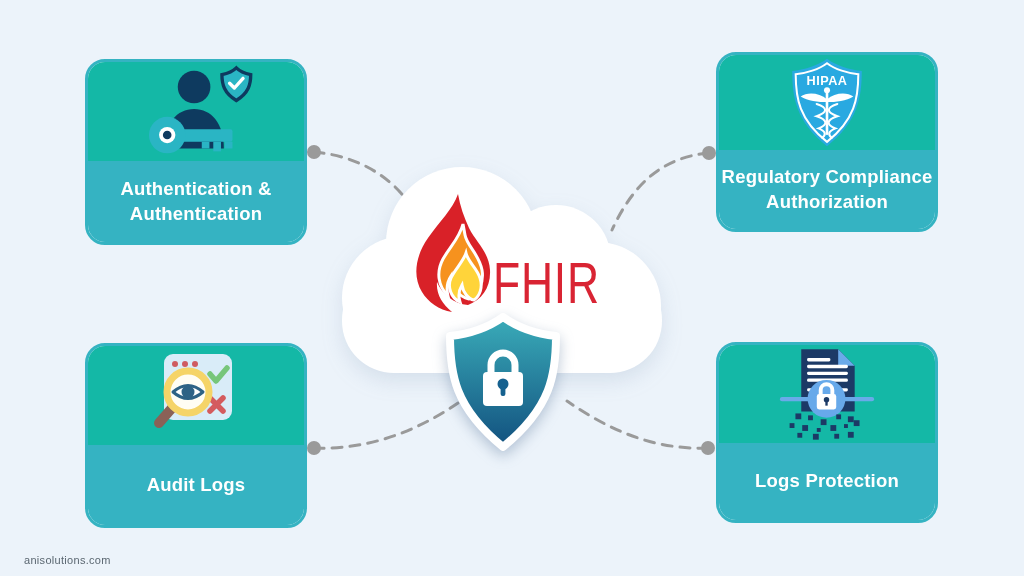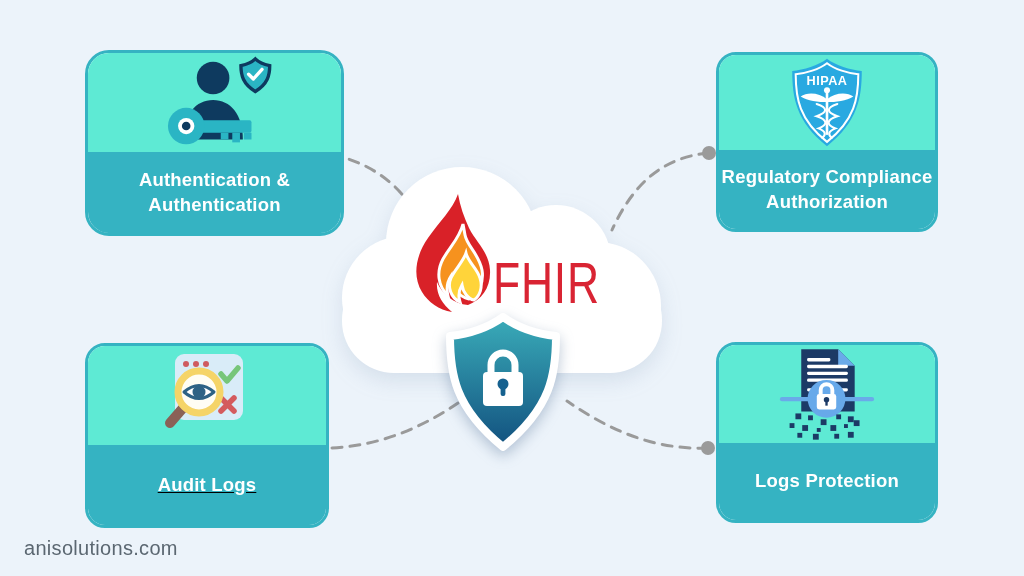--- a/index.html
+++ b/index.html
@@ -13,50 +13,50 @@
   .card{
     position:absolute;
     border:3px solid #35b3c2;
     border-radius:20px;
     background:#ffffff;
     overflow:hidden;
     display:flex;flex-direction:column;
     box-sizing:border-box;
     z-index:3;
   }
-  .card-top{flex:1;display:flex;align-items:center;justify-content:center;background:#5eead4;}
+  .card-top{flex:1;display:flex;align-items:center;justify-content:center;background:#14b8a6;}
   .card-bottom{
     background:#35b3c2;color:#ffffff;
     display:flex;flex-direction:column;align-items:center;justify-content:center;
     text-align:center;font-weight:bold;font-size:18.5px;line-height:1.3;
     letter-spacing:0.2px;
   }
-  .card-tl{left:85px;top:50px;width:259px;height:186px;border-radius:24px;}
+  .card-tl{left:85px;top:59px;width:222px;height:186px;}
   .card-tl .card-bottom{height:81px;}
   .card-tr{left:716px;top:52px;width:222px;height:180px;}
   .card-tr .card-bottom{height:79px;align-items:center;}
-  .card-bl{left:85px;top:343px;width:244px;height:185px;text-decoration:underline;}
+  .card-bl{left:85px;top:343px;width:222px;height:185px;}
   .card-bl .card-bottom{height:80px;}
   .card-br{left:716px;top:342px;width:222px;height:181px;}
   .card-br .card-bottom{height:79px;}
   
   #connector-layer{z-index:1;}
   #cloud{left:330px;top:158px;z-index:2;filter:drop-shadow(0 8px 10px rgba(110,140,170,0.18));}
   #flame{left:406px;top:192px;z-index:4;}
   #fhir-text{
     position:absolute;left:493px;top:250px;z-index:4;
     font-size:57px;font-weight:400;color:#d92433;
     letter-spacing:1px;
     transform:scaleX(0.78);transform-origin:left top;
   }
   #center-shield{left:439px;top:310px;z-index:5;filter:drop-shadow(0 5px 7px rgba(70,100,140,0.35));}
   
   #watermark{
-    position:absolute;left:24px;top:537px;z-index:3;
-    font-size:20px;color:#5b6771;letter-spacing:0.3px;
+    position:absolute;left:24px;top:554px;z-index:3;
+    font-size:11px;color:#5b6771;letter-spacing:0.3px;
   }
 </style>
 </head>
 <body>
 
 <svg id="connector-layer" class="layer" width="1024" height="576" viewBox="0 0 1024 576">
   <g fill="none" stroke="#9a9a9a" stroke-width="3" stroke-dasharray="10 8" stroke-linecap="round">
     <path d="M314,152 C358,156 392,176 414,210"></path>
     <path d="M709,153 C664,157 634,182 612,230"></path>
     <path d="M314,448 C366,450 414,433 458,403"></path>

